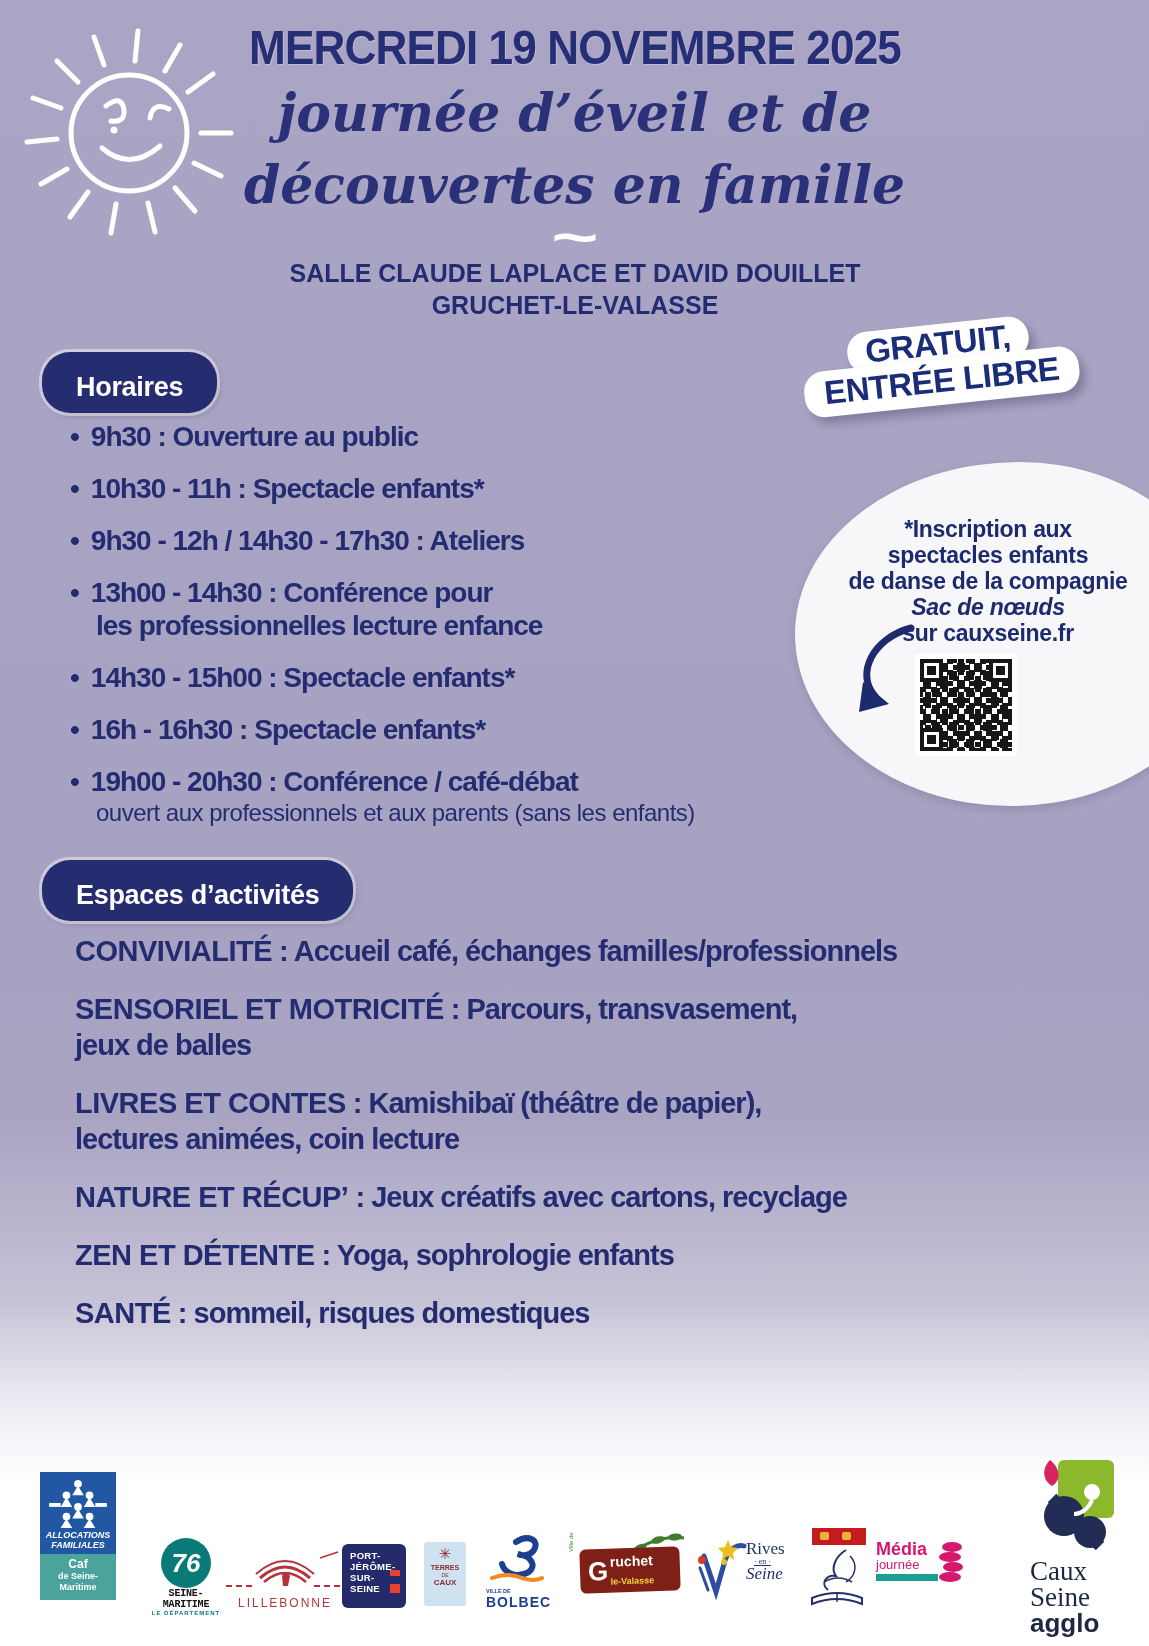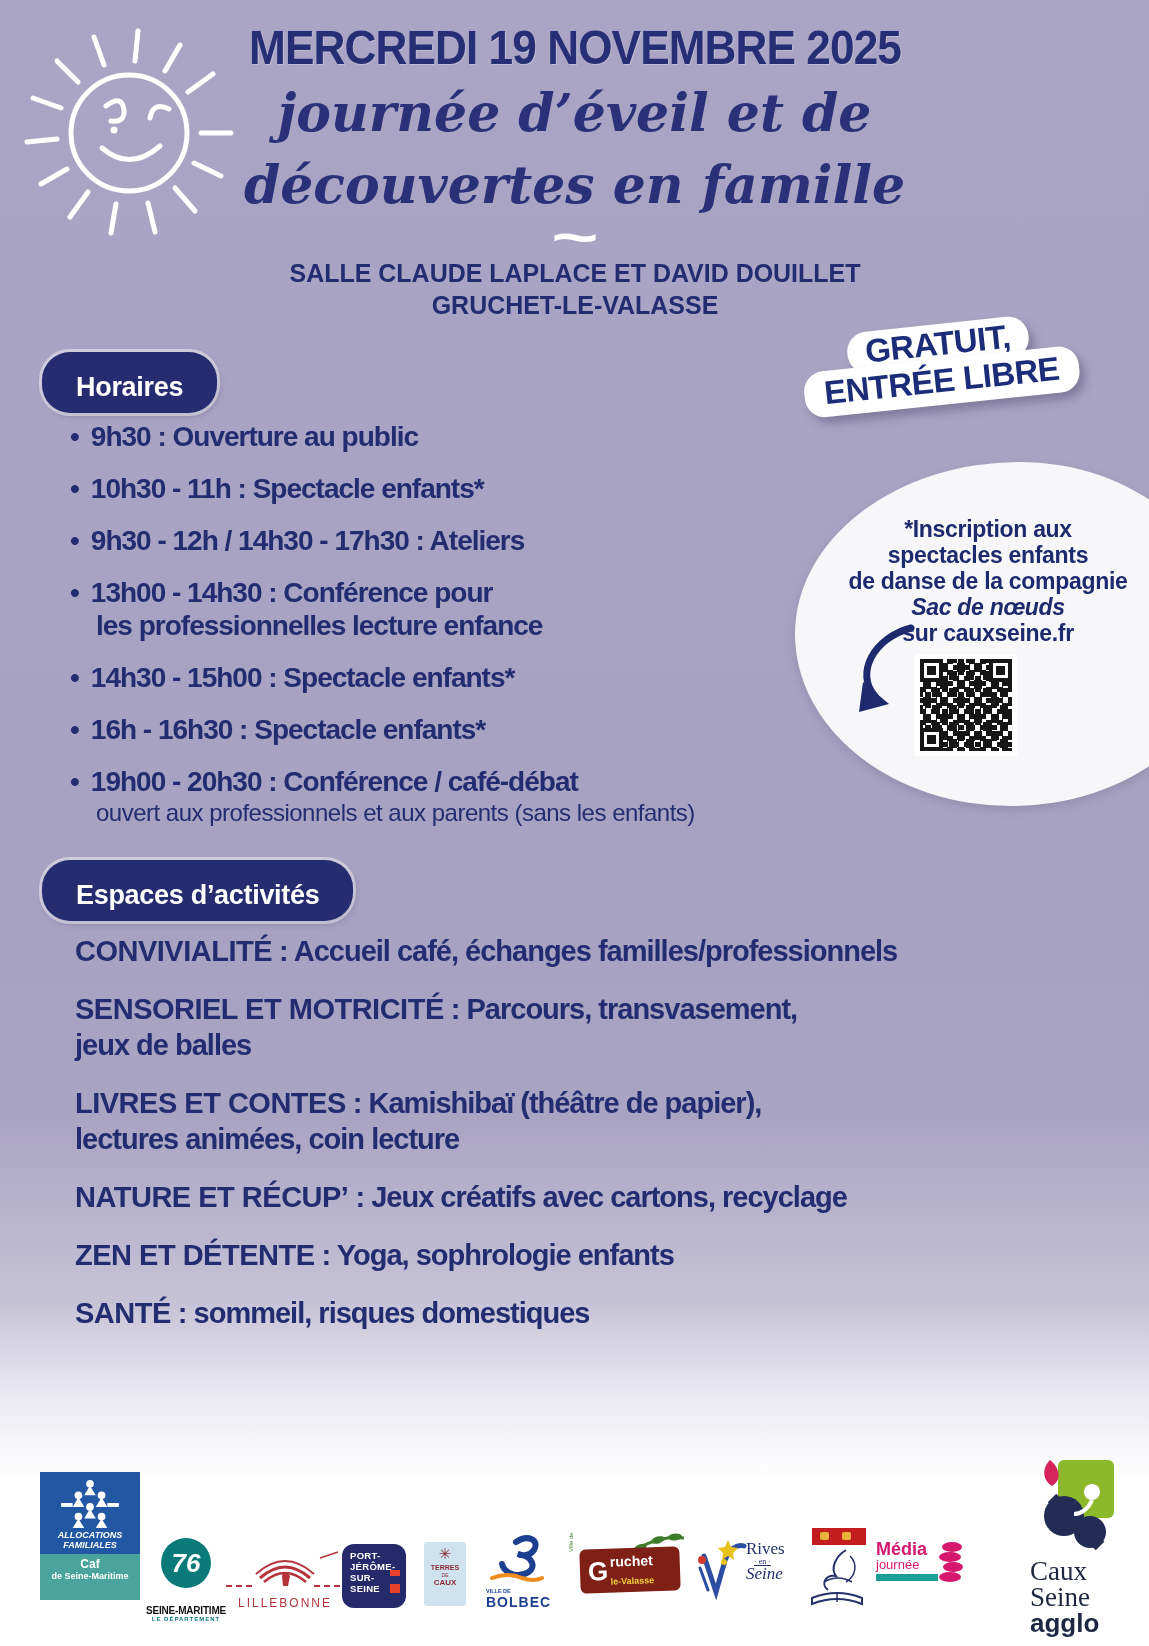--- a/index.html
+++ b/index.html
@@ -89,37 +89,37 @@
   .act-item{
     font-size:29px;line-height:36px;font-weight:700;letter-spacing:-1px;color:#232c70;
     margin-bottom:22px;white-space:nowrap;
   }
   .act-item .lbl{font-weight:800;letter-spacing:-.5px;}
   .act-item .line2{display:block;}
   
   .footer{position:absolute;left:0;top:1440px;width:1149px;height:206px;background:transparent;}
   .logo{position:absolute;}
   
-  .caf{left:40px;top:32px;width:100px;height:128px;display:flex;flex-direction:column;}
+  .caf{left:40px;top:32px;width:76px;height:128px;display:flex;flex-direction:column;}
   .caf-top{background:#2257a4;flex:1;display:flex;flex-direction:column;align-items:center;justify-content:flex-end;padding:4px 2px;}
   .caf-org{font-size:9px;font-style:italic;font-weight:700;color:#fff;text-align:center;line-height:10px;}
   .caf-bottom{background:#4aa39c;height:42px;text-align:center;color:#fff;padding-top:4px;}
   .caf-name1{font-size:12px;font-weight:700;line-height:13px;}
   .caf-name2{font-size:9px;font-weight:700;line-height:11px;}
   
   .d76{left:146px;top:98px;width:80px;text-align:center;}
   .d76-circle{width:50px;height:50px;border-radius:50%;background:#0a7a78;margin:0 auto;
     display:flex;align-items:center;justify-content:center;color:#fff;font-size:26px;font-weight:800;font-style:italic;text-align:right;}
-  .d76-name{font-size:10px;font-weight:900;color:#111;margin-top:17px;letter-spacing:-.2px;}
+  .d76-name{font-size:10px;font-weight:900;color:#111;margin-top:0;letter-spacing:-.2px;font-family:Liberation Mono, monospace;}
   .d76-sub{font-size:6px;font-weight:700;color:#0a7a78;letter-spacing:1px;}
   
   .lil{left:222px;top:108px;width:126px;text-align:center;}
   .lil-name{font-size:12px;color:#b5343c;letter-spacing:2px;margin-top:2px;}
   
-  .pj{left:342px;top:104px;width:64px;height:64px;background:#252a6a;border-radius:12px;position:absolute;padding:6px 0 0 8px;box-sizing:border-box;}
+  .pj{left:342px;top:104px;width:64px;height:64px;background:#252a6a;border-radius:6px;position:absolute;padding:6px 0 0 8px;box-sizing:border-box;}
   .pj div{font-size:9.5px;font-weight:800;color:#fff;line-height:11px;letter-spacing:.3px;}
   .pj .r1{position:absolute;right:6px;top:26px;width:10px;height:6px;background:#e8412c;}
   .pj .r2{position:absolute;right:6px;top:40px;width:10px;height:9px;background:#e8412c;}
   
   .tdc{left:424px;top:102px;width:42px;height:64px;background:#cfe2ef;border-radius:3px;text-align:center;color:#8c2b33;padding-top:4px;box-sizing:border-box;}
   .tdc-star{font-size:15px;line-height:16px;}
   .tdc-l1{font-size:7px;font-weight:700;line-height:8px;margin-top:2px;}
   .tdc-l2{font-size:5px;line-height:6px;}
   .tdc-l3{font-size:8px;font-weight:700;line-height:9px;}
   

